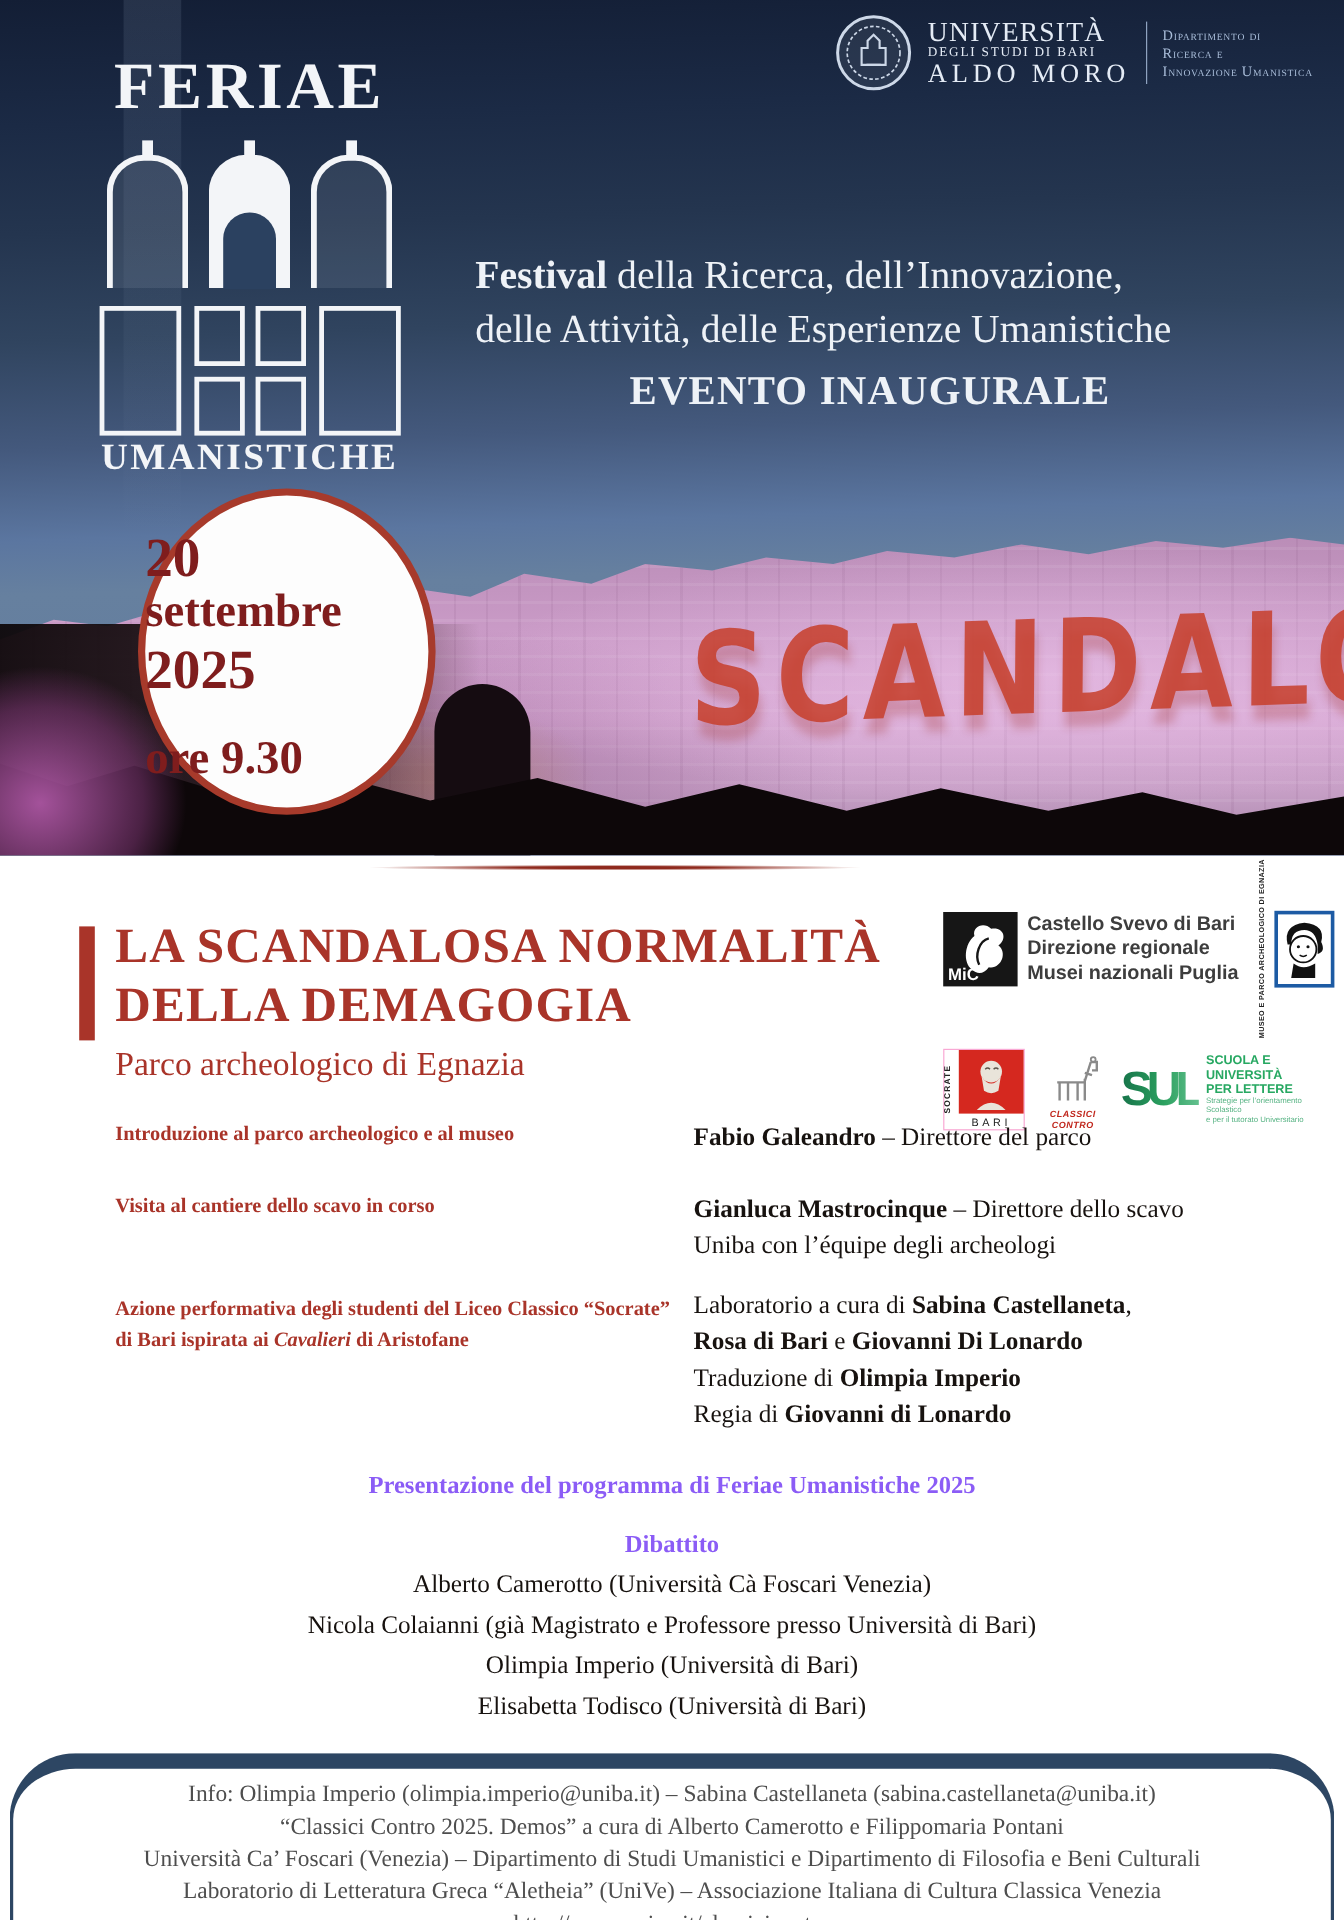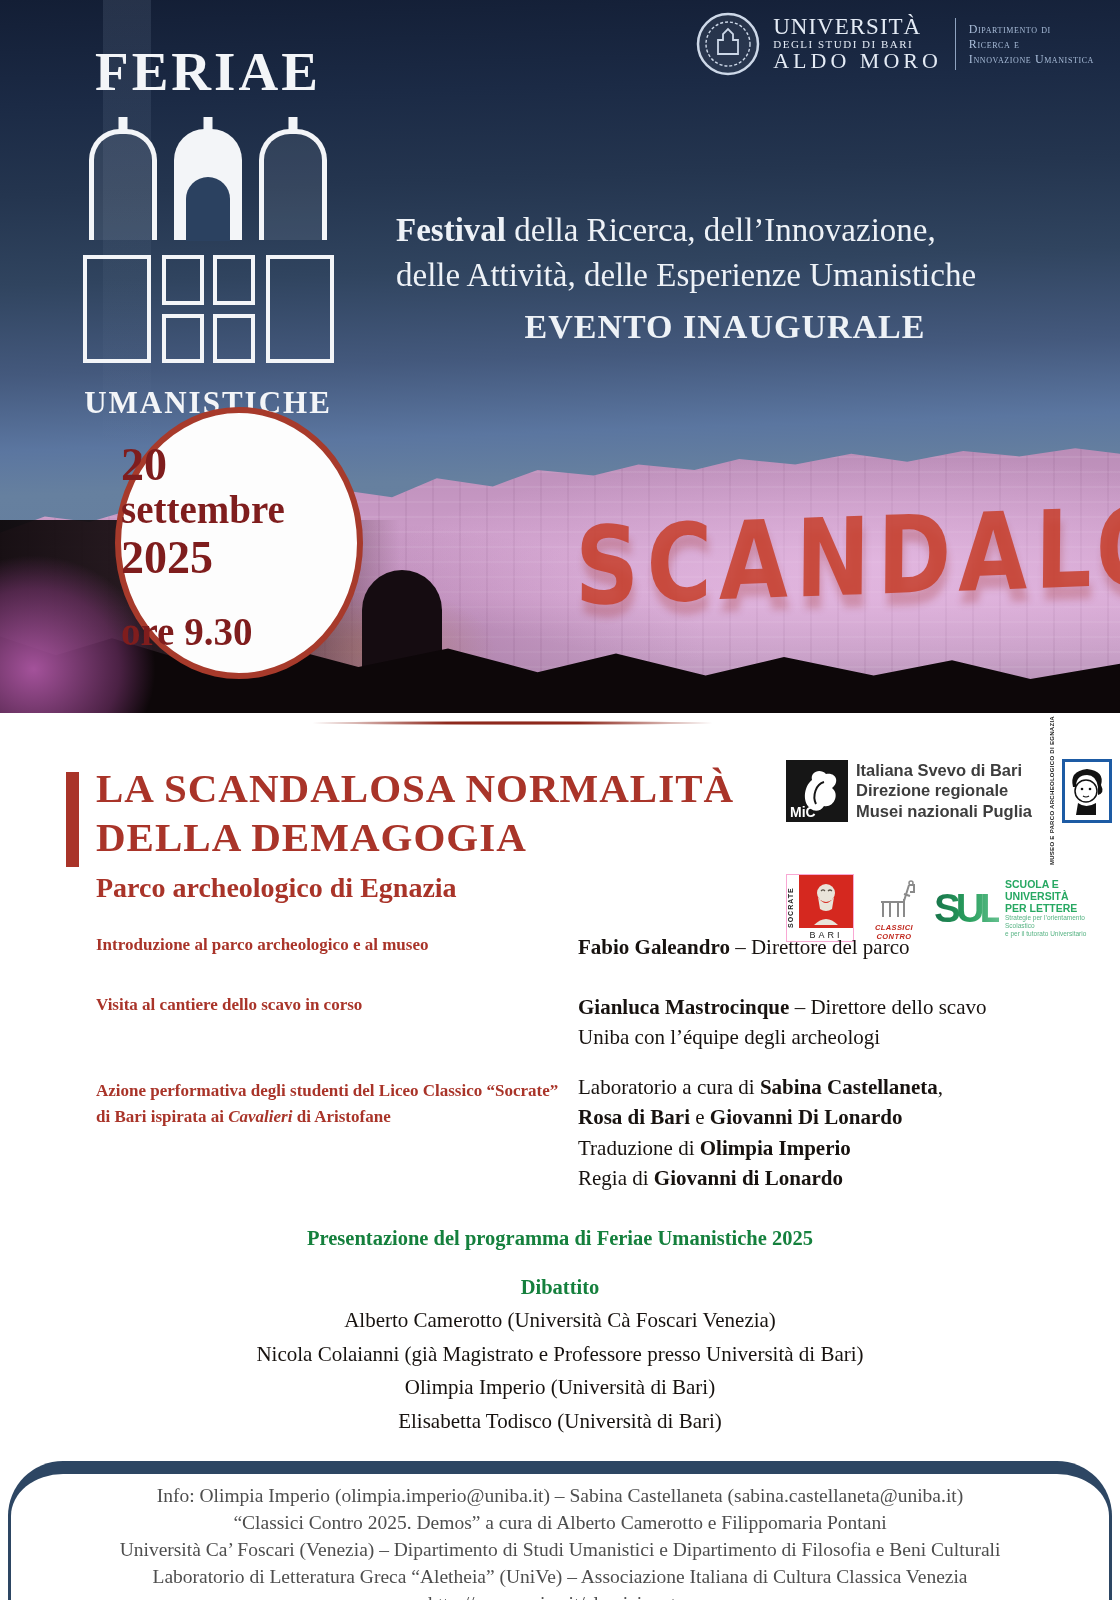--- a/index.html
+++ b/index.html
@@ -42,21 +42,21 @@
         position:relative;background:rgba(214,226,240,.10);}
   .arch::before{content:"";position:absolute;top:-17px;left:50%;transform:translateX(-50%);
         width:9px;height:13px;background:#f3f5f8;}
   .arch.filled{background:#f3f5f8;}
   .arch.filled::after{content:"";position:absolute;left:7px;right:7px;bottom:-1px;height:64px;
         background:#2b4160;border-radius:26px 26px 0 0;}
   .doors{display:flex;justify-content:center;gap:11px;margin-top:14px;height:108px;align-items:stretch;}
   .door-rect{width:60px;border:4px solid #f3f5f8;}
   .door-grid{display:grid;grid-template-columns:42px 42px;grid-template-rows:1fr 1fr;gap:9px;}
   .door-grid div{border:4px solid #f3f5f8;}
-  .feriae-sub{font-size:31px;font-weight:bold;letter-spacing:2px;margin-top:22px;}
+  .feriae-sub{font-size:31px;font-weight:bold;letter-spacing:2px;}
 
   
   .uniba{position:absolute;right:26px;top:12px;z-index:10;display:flex;align-items:center;gap:13px;color:#e4ebf5;}
   .seal{width:64px;height:64px;flex:0 0 auto;}
   .uniba-name{text-align:left;line-height:1.02;}
   .uniba-n1{font-size:23px;letter-spacing:1px;}
   .uniba-n2{font-size:11px;letter-spacing:1.5px;}
   .uniba-n3{font-size:22px;letter-spacing:4px;}
   .uniba-divider{width:1px;height:52px;background:#8fa3c0;}
   .uniba-dept{font-size:12px;line-height:1.25;color:#a9bdd9;font-variant:small-caps;letter-spacing:.6px;text-align:left;}
@@ -99,28 +99,28 @@
   .sul-mark{font-size:40px;font-weight:900;letter-spacing:-5px;color:#1e8a55;
     background:linear-gradient(90deg,#17744a,#2ba05f 55%,#63c08e);-webkit-background-clip:text;background-clip:text;-webkit-text-fill-color:transparent;}
   .sul-text{text-align:left;}
   .sul-t{font-size:10.5px;font-weight:800;color:#27a862;line-height:1.15;}
   .sul-s{font-size:6.5px;color:#56b383;line-height:1.25;}
 
   
   .title-bar{position:absolute;left:66px;top:772px;width:13px;height:95px;background:#a93429;}
   .main-title{position:absolute;left:96px;top:764px;font-size:41px;line-height:1.2;color:#a93429;
     font-weight:600;letter-spacing:1px;}
-  .main-subtitle{position:absolute;left:96px;top:872px;font-size:28px;font-weight:bold;color:#a93429;}
+  .main-subtitle{position:absolute;left:96px;top:872px;font-size:28px;font-weight:normal;color:#a93429;}
 
   .prog-left{position:absolute;left:96px;width:470px;color:#a93429;font-weight:bold;font-size:17px;line-height:1.55;}
   .prog-right{position:absolute;left:578px;width:485px;color:#17120f;font-size:21px;line-height:1.45;}
   .prog-right b{font-weight:bold;}
   .r1{top:932px;} .r2{top:992px;} .r3l{top:1078px;} .r3r{top:1072px;}
 
-  .center-red{position:absolute;left:0;width:1120px;text-align:center;color:#15803d;font-weight:bold;font-size:20.5px;}
+  .center-red{position:absolute;left:0;width:1120px;text-align:center;color:#8b5cf6;font-weight:bold;font-size:20.5px;}
   .presentation{top:1227px;}
   .debate-title{top:1276px;text-align:center;}
   .debate-list{position:absolute;left:0;top:1304px;width:1120px;text-align:center;
     color:#17120f;font-size:21px;line-height:1.6;}
   .debate-list b{font-weight:normal;}
 
   
   .footer{position:absolute;left:8px;right:8px;top:1461px;bottom:-4px;
     border:3px solid #2d4663;border-top-width:13px;border-bottom:none;border-radius:55px 55px 0 0;}
   .footer-text{margin-top:9px;text-align:center;font-size:19.5px;color:#4e4e4e;line-height:1.38;}
@@ -199,21 +199,21 @@
   <section class="partners">
     <div class="p-row">
       <div class="mic-box">
         <svg width="62" height="62" viewBox="0 0 62 62">
           <path d="M24 48 C16 42 18 26 26 20 C24 12 34 8 40 14 C50 12 54 22 46 28 C54 34 48 48 38 46 C34 52 28 52 24 48 Z" fill="#ffffff"></path>
           <path d="M30 44 C26 36 30 24 38 22" fill="none" stroke="#161616" stroke-width="2"></path>
         </svg>
         <div class="mic-label">MiC</div>
       </div>
       <div class="castello">
-        <div>Italiana Svevo di Bari</div>
+        <div>Castello Svevo di Bari</div>
         <div>Direzione regionale</div>
         <div>Musei nazionali Puglia</div>
       </div>
       <div class="egnazia">
         <div class="egnazia-v">MUSEO E PARCO ARCHEOLOGICO DI EGNAZIA</div>
         <div class="egnazia-frame">
           <svg width="38" height="52" viewBox="0 0 38 52">
             <path d="M5 22 Q1 6 19 4 Q37 6 33 20 Q37 28 30 30 L30 22 Q28 10 19 10 Q8 10 8 22 Z" fill="#111"></path>
             <circle cx="18" cy="26" r="11" fill="#fff" stroke="#111" stroke-width="1.5"></circle>
             <circle cx="14" cy="24" r="1.3" fill="#111"></circle>

